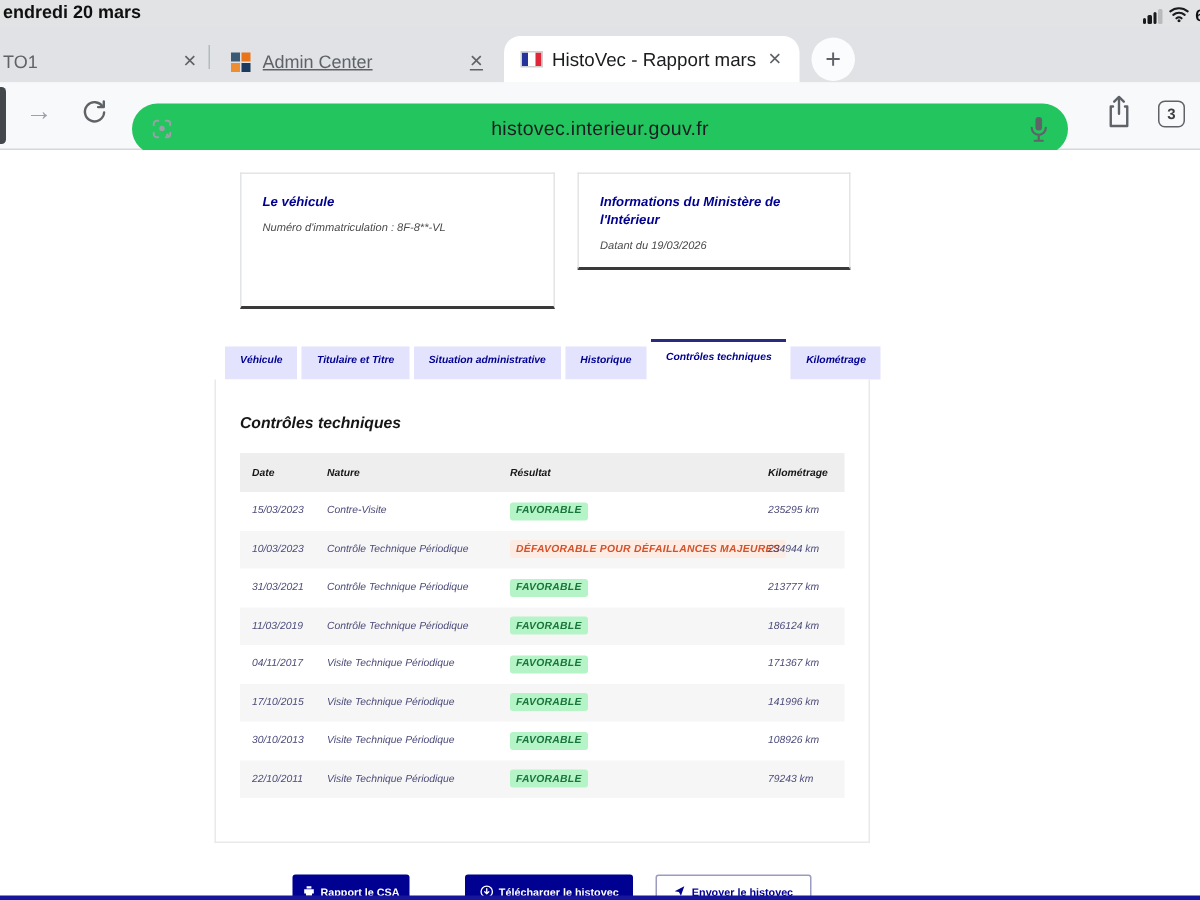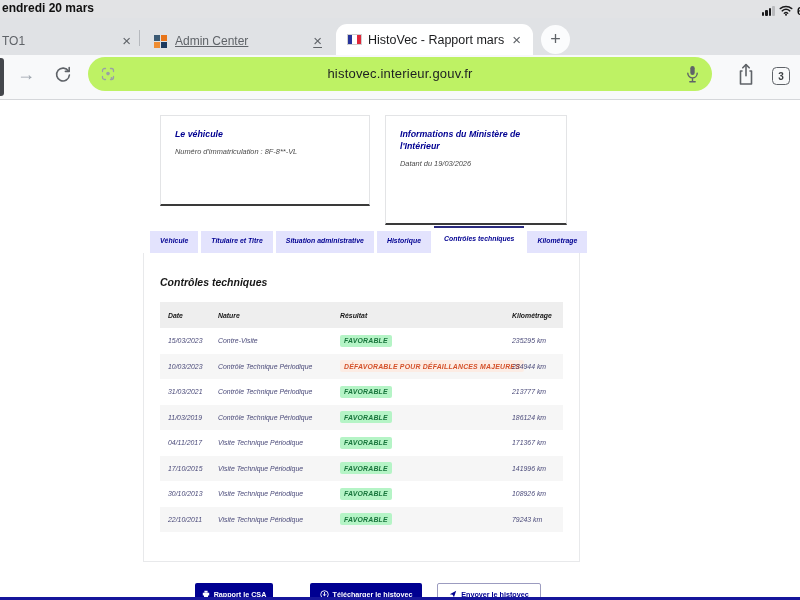--- a/index.html
+++ b/index.html
@@ -38,39 +38,39 @@
                 background:#fbfcfd; color:#5f6368; font-size:18px; display:flex; align-items:center;
                 justify-content:center; }
 
   
   .toolbar { position:absolute; top:55px; left:0; right:0; height:45px; background:#f8f9fa;
              border-bottom:1px solid #d5d7da; }
   .edge-sliver { position:absolute; left:0; top:3px; width:4px; height:38px; background:#44474c;
                  border-radius:0 3px 3px 0; }
   .fwd-arrow { position:absolute; left:17px; top:9px; font-size:18px; color:#9aa2ab; }
   .reload-btn { position:absolute; left:54px; top:11px; color:#5f6368; }
-  .url-pill { position:absolute; left:88px; top:2px; width:624px; height:34px; background:#bef264;
+  .url-pill { position:absolute; left:88px; top:14px; width:624px; height:34px; background:#22c55e;
               border-radius:17px; }
   .lens-icon { position:absolute; left:13px; top:10px; color:#9aa0a6; }
   .url-text { position:absolute; left:0; right:0; top:9px; text-align:center; font-size:13px;
               color:#1c1e21; letter-spacing:.2px; }
   .mic-icon { position:absolute; right:13px; top:8px; color:#5f6368; }
   .share-btn { position:absolute; left:737px; top:8px; color:#5f6368; }
   .tabcount-btn { position:absolute; left:772px; top:12px; width:18px; height:18px;
                   border:1.7px solid #5f6368; border-radius:4.5px; color:#3c4043; font-size:10px;
                   font-weight:700; display:flex; align-items:center; justify-content:center; background:#f8f9fa; }
 
   
   .page { position:absolute; top:100px; left:0; width:800px; height:500px; background:#fff; }
   .container { position:absolute; left:143px; top:0; width:437px; height:500px;font-style:italic; }
 
   .card { position:absolute; background:#fff; border:1px solid #e3e4e6; border-bottom:2px solid #3a3a3a;
           padding:13px 14px; }
   .card-vehicle { left:17px; top:15px; width:210px; height:91px; }
-  .card-ministry { left:242px; top:15px; width:182px; height:110px; }
+  .card-ministry { left:242px; top:15px; width:182px; height:65px; }
   .card-title { font-size:8.8px; font-weight:700; color:#000091; line-height:1.35; margin-bottom:6px; }
   .card-line { font-size:7.4px; color:#4a4a4a; }
 
   .report-tabs { position:absolute; left:7px; top:126px; height:27px; display:flex;
                  align-items:flex-end; gap:3px; }
   .nav-tab { background:#e3e3fd; color:#000091; font-size:6.9px; font-weight:700; line-height:1;
              padding:7px 10px 8px; white-space:nowrap; }
   .nav-tab.active { background:#fff; border-top:2px solid #2a2a7e; padding:8px 10px 10px; }
 
   .panel { position:absolute; left:0; top:153px; width:437px; height:309px; background:#fff;

